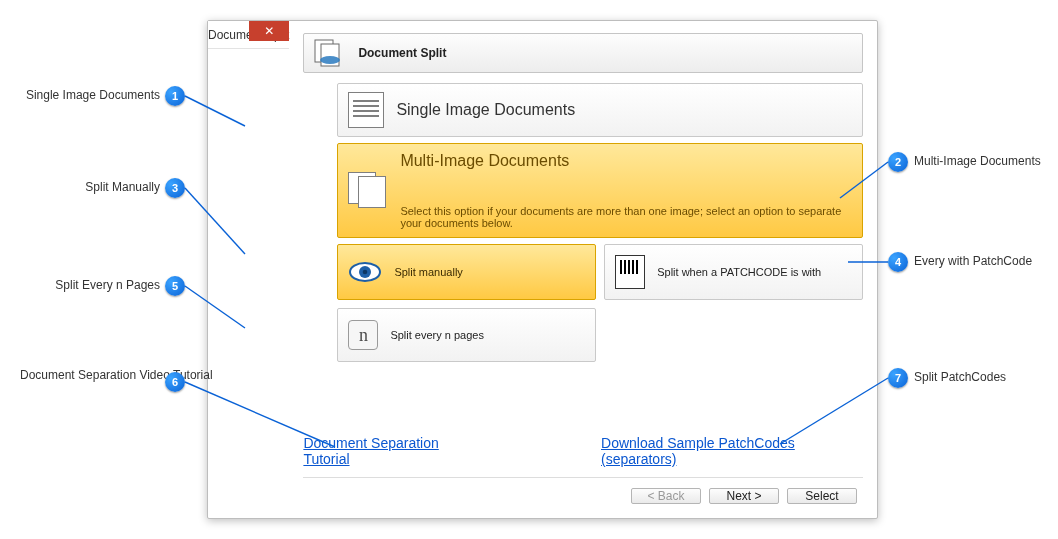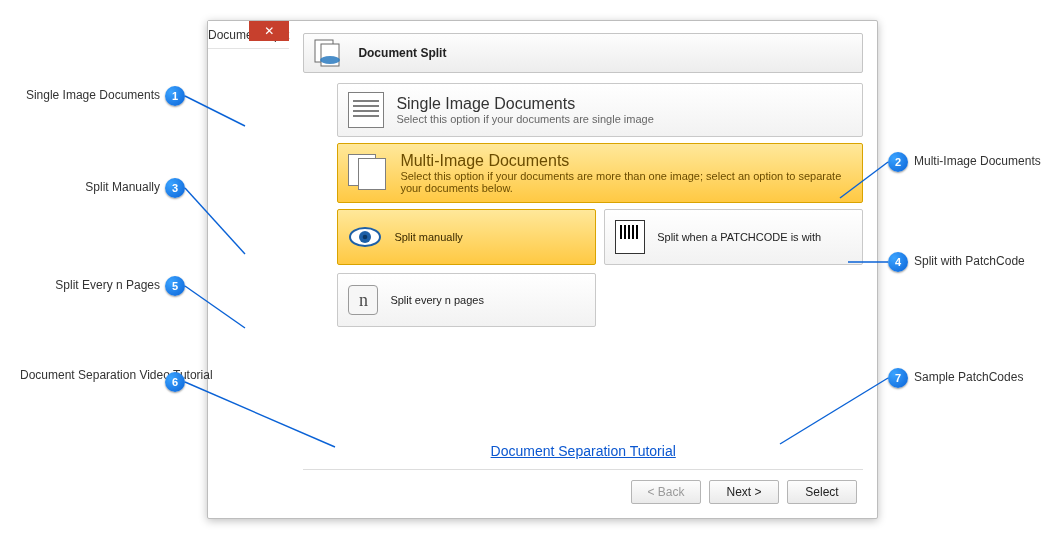--- a/index.html
+++ b/index.html
@@ -63,21 +63,21 @@
     margin-bottom: 6px;
   }
   .big-option.selected {
     border-color: #d9a300;
     background: linear-gradient(#ffe89a,#ffc943);
   }
   .big-option .texts { display: flex; flex-direction: column; }
   .big-option .title { font-size: 16px; color: #333; }
   .big-option.selected .title { color: #6b4c00; }
   .big-option .desc { font-size: 11px; color: #666; }
-  .big-option.selected .desc { color: #6b4c00; }
+  .big-option.selected .desc { color: #6b4c00; margin-top: 35px; }
   .sub-grid {
     display: grid;
     grid-template-columns: 1fr 1fr;
     gap: 8px;
     margin-top: 6px;
   }
   .sub-option {
     border: 1px solid #c9c9c9;
     border-radius: 2px;
     background: linear-gradient(#ffffff,#f2f2f2);
@@ -95,21 +95,21 @@
     display: flex; justify-content: center; gap: 120px;
     padding: 14px 0 8px 0;
   }
   .links-row a { color: #0b57d0; font-size: 14px; }
   .hr { border-top: 1px solid #ddd; margin: 2px 0 8px 0; }
   .footer {
     display: flex; justify-content: flex-end; gap: 8px;
     padding: 2px 6px 6px 0;
   }
   .btn {
-    min-width: 70px; height: 24px;
+    min-width: 70px; height: 16px;
     border: 1px solid #b5b5b5;
     border-radius: 2px;
     background: linear-gradient(#fdfdfd,#eaeaea);
     font-size: 12px;
     display: flex; align-items: center; justify-content: center;
     padding: 0 10px;
   }
   .btn.disabled { color: #9a9a9a; }
   
   .icon { flex: 0 0 auto; display:flex; align-items:center; justify-content:center; }
@@ -165,21 +165,20 @@
       </div>
 
       <div class="options-area">
 
         <div class="big-option">
           <span class="icon">
             <span class="icon-page"></span>
           </span>
           <div class="texts">
             <span class="title">Single Image Documents</span>
-            <span class="desc">Select this option if your documents are single image</span>
           </div>
         </div>
 
         <div class="big-option selected">
           <span class="icon">
             <span class="icon-pages">
                 <span class="p p1"></span>
                 <span class="p p2"></span>
               </span>
           </span>
@@ -213,20 +212,21 @@
             <span>Split every n pages</span>
           </div>
           <div></div>
         </div>
       </div>
 
       <div class="spacer"></div>
 
       <div class="links-row">
         <a href="#">Document Separation Tutorial</a>
+        <a href="#">Download Sample PatchCodes (separators)</a>
       </div>
 
       <div class="hr"></div>
 
       <div class="footer">
         <div class="btn disabled">&lt; Back</div>
         <div class="btn">Next &gt;</div>
         <div class="btn">Select</div>
       </div>
     </div>
@@ -256,24 +256,24 @@
       <line x1="0" y1="0" x2="150" y2="65" stroke="#0a62d6" stroke-width="1.4"></line>
     </svg>
 
   <div class="num" style="left:868px; top:132px;">2</div>
   <div class="callout-label right" style="left:894px; top:134px;">Multi-Image Documents</div>
   <svg class="lead" style="left:820px; top:142px;" width="48" height="40">
       <line x1="48" y1="0" x2="0" y2="36" stroke="#0a62d6" stroke-width="1.4"></line>
     </svg>
 
   <div class="num" style="left:868px; top:232px;">4</div>
-  <div class="callout-label right" style="left:894px; top:234px;">Split with PatchCode</div>
+  <div class="callout-label right" style="left:894px; top:234px;">Every with PatchCode</div>
   <svg class="lead" style="left:828px; top:238px;" width="40" height="8">
       <line x1="40" y1="4" x2="0" y2="4" stroke="#0a62d6" stroke-width="1.4"></line>
     </svg>
 
   <div class="num" style="left:868px; top:348px;">7</div>
-  <div class="callout-label right" style="left:894px; top:350px;">Sample PatchCodes</div>
+  <div class="callout-label right" style="left:894px; top:350px;">Split PatchCodes</div>
   <svg class="lead" style="left:760px; top:358px;" width="108" height="70">
       <line x1="108" y1="0" x2="0" y2="66" stroke="#0a62d6" stroke-width="1.4"></line>
     </svg>
 
 </div>
 
 </body></html>

